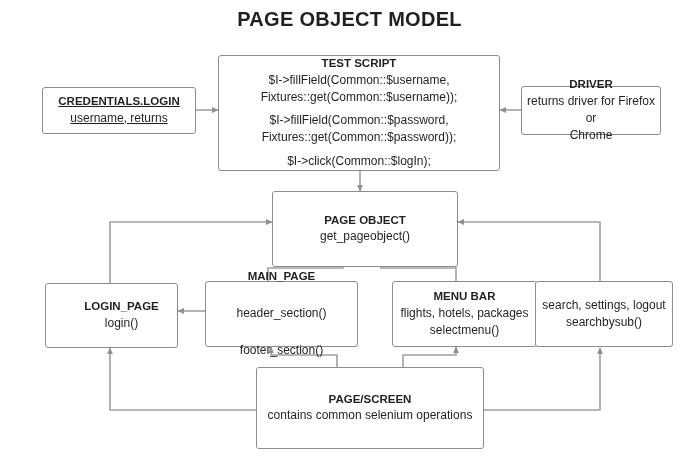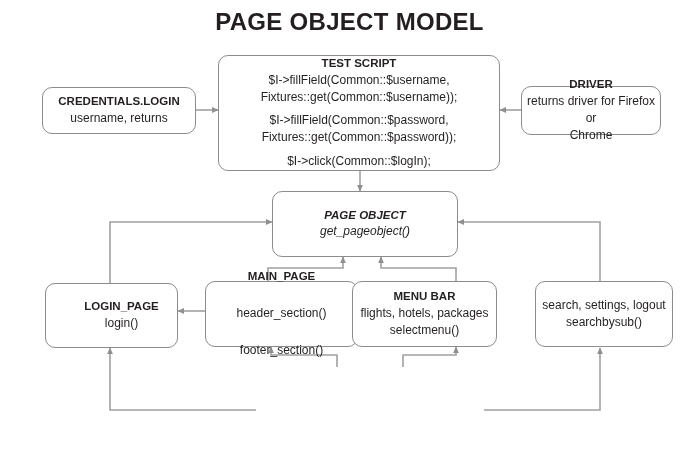--- a/index.html
+++ b/index.html
@@ -4,27 +4,27 @@
 <style>
   html,body{margin:0;padding:0;}
   body{
     width:699px;height:469px;background:#ffffff;
     font-family:"Liberation Sans", sans-serif;
     overflow:hidden;position:relative;
   }
   #stage{position:absolute;inset:0;width:699px;height:469px;}
   .diagram-title{
     position:absolute;left:0;top:8px;width:699px;
-    text-align:center;font-size:24px;font-weight:bold;
+    text-align:center;font-size:20px;font-weight:bold;
     color:#231f20;letter-spacing:.3px;
   }
   svg.wires{position:absolute;left:0;top:0;width:699px;height:469px;}
   .node{
     position:absolute;box-sizing:border-box;
-    background:#ffffff;border:1px solid #8c8c8c;border-radius:10px;
+    background:#ffffff;border:1px solid #8c8c8c;border-radius:3px;
     display:flex;flex-direction:column;align-items:center;
     justify-content:center;text-align:center;color:#231f20;
   }
   .node .n-title{font-size:11.5px;font-weight:bold;line-height:1.35;}
   .node .n-line{font-size:12px;line-height:1.42;font-weight:normal;}
   .node .n-gap{height:9px;}
   .mono-ish{font-size:10.2px;}
 </style>
 </head>
 <body>
@@ -60,21 +60,21 @@
       <path d="M256,410 L110,410 L110,348"></path>
 
       <path d="M484,410 L600,410 L600,348"></path>
 
       <path d="M337,367 L337,355 L271,355 L271,347"></path>
 
       <path d="M403,367 L403,355 L456,355 L456,347"></path>
     </g>
   </svg>
 
-  <div class="node" style="left:42px;top:87px;width:154px;height:47px;">
+  <div class="node" style="left:42px;top:87px;width:154px;height:47px;text-decoration:underline;">
     <div class="n-title">CREDENTIALS.LOGIN</div>
     <div class="n-line">username, returns</div>
   </div>
 
   <div class="node" style="left:218px;top:55px;width:282px;height:116px;">
     <div class="n-title">TEST SCRIPT</div>
     <div class="n-line mono-ish">$I-&gt;fillField(Common::$username,</div>
     <div class="n-line mono-ish">Fixtures::get(Common::$username));</div>
     <div class="n-gap"></div>
     <div class="n-line mono-ish">$I-&gt;fillField(Common::$password,</div>
@@ -82,41 +82,45 @@
     <div class="n-gap"></div>
     <div class="n-line mono-ish">$I-&gt;click(Common::$logIn);</div>
   </div>
 
   <div class="node" style="left:521px;top:86px;width:140px;height:49px;">
     <div class="n-title">DRIVER</div>
     <div class="n-line">returns driver for Firefox or</div>
     <div class="n-line">Chrome</div>
   </div>
 
-  <div class="node" style="left:272px;top:191px;width:186px;height:66px;font-style:italic;">
+  <div class="node" style="left:272px;top:191px;width:186px;height:76px;">
     <div class="n-title">PAGE OBJECT</div>
     <div class="n-line">get_pageobject()</div>
   </div>
 
   <div class="node" style="left:45px;top:283px;width:133px;height:65px;padding-left:20px;">
     <div class="n-title">LOGIN_PAGE</div>
     <div class="n-line">login()</div>
   </div>
 
   <div class="node" style="left:205px;top:281px;width:153px;height:66px;gap:20px;">
     <div class="n-title">MAIN_PAGE</div>
     <div class="n-line">header_section()</div>
     <div class="n-line">footer_section()</div>
   </div>
 
-  <div class="node" style="left:352px;top:281px;width:145px;height:66px;">
+  <div class="node" style="left:392px;top:281px;width:145px;height:66px;">
     <div class="n-title">MENU BAR</div>
     <div class="n-line">flights, hotels, packages</div>
     <div class="n-line">selectmenu()</div>
   </div>
 
   <div class="node" style="left:535px;top:281px;width:138px;height:66px;">
     <div class="n-line">search, settings, logout</div>
     <div class="n-line">searchbysub()</div>
   </div>
 
+  <div class="node" style="left:256px;top:367px;width:228px;height:82px;">
+    <div class="n-title">PAGE/SCREEN</div>
+    <div class="n-line">contains common selenium operations</div>
+  </div>
 
 </div>
 
 </body></html>

